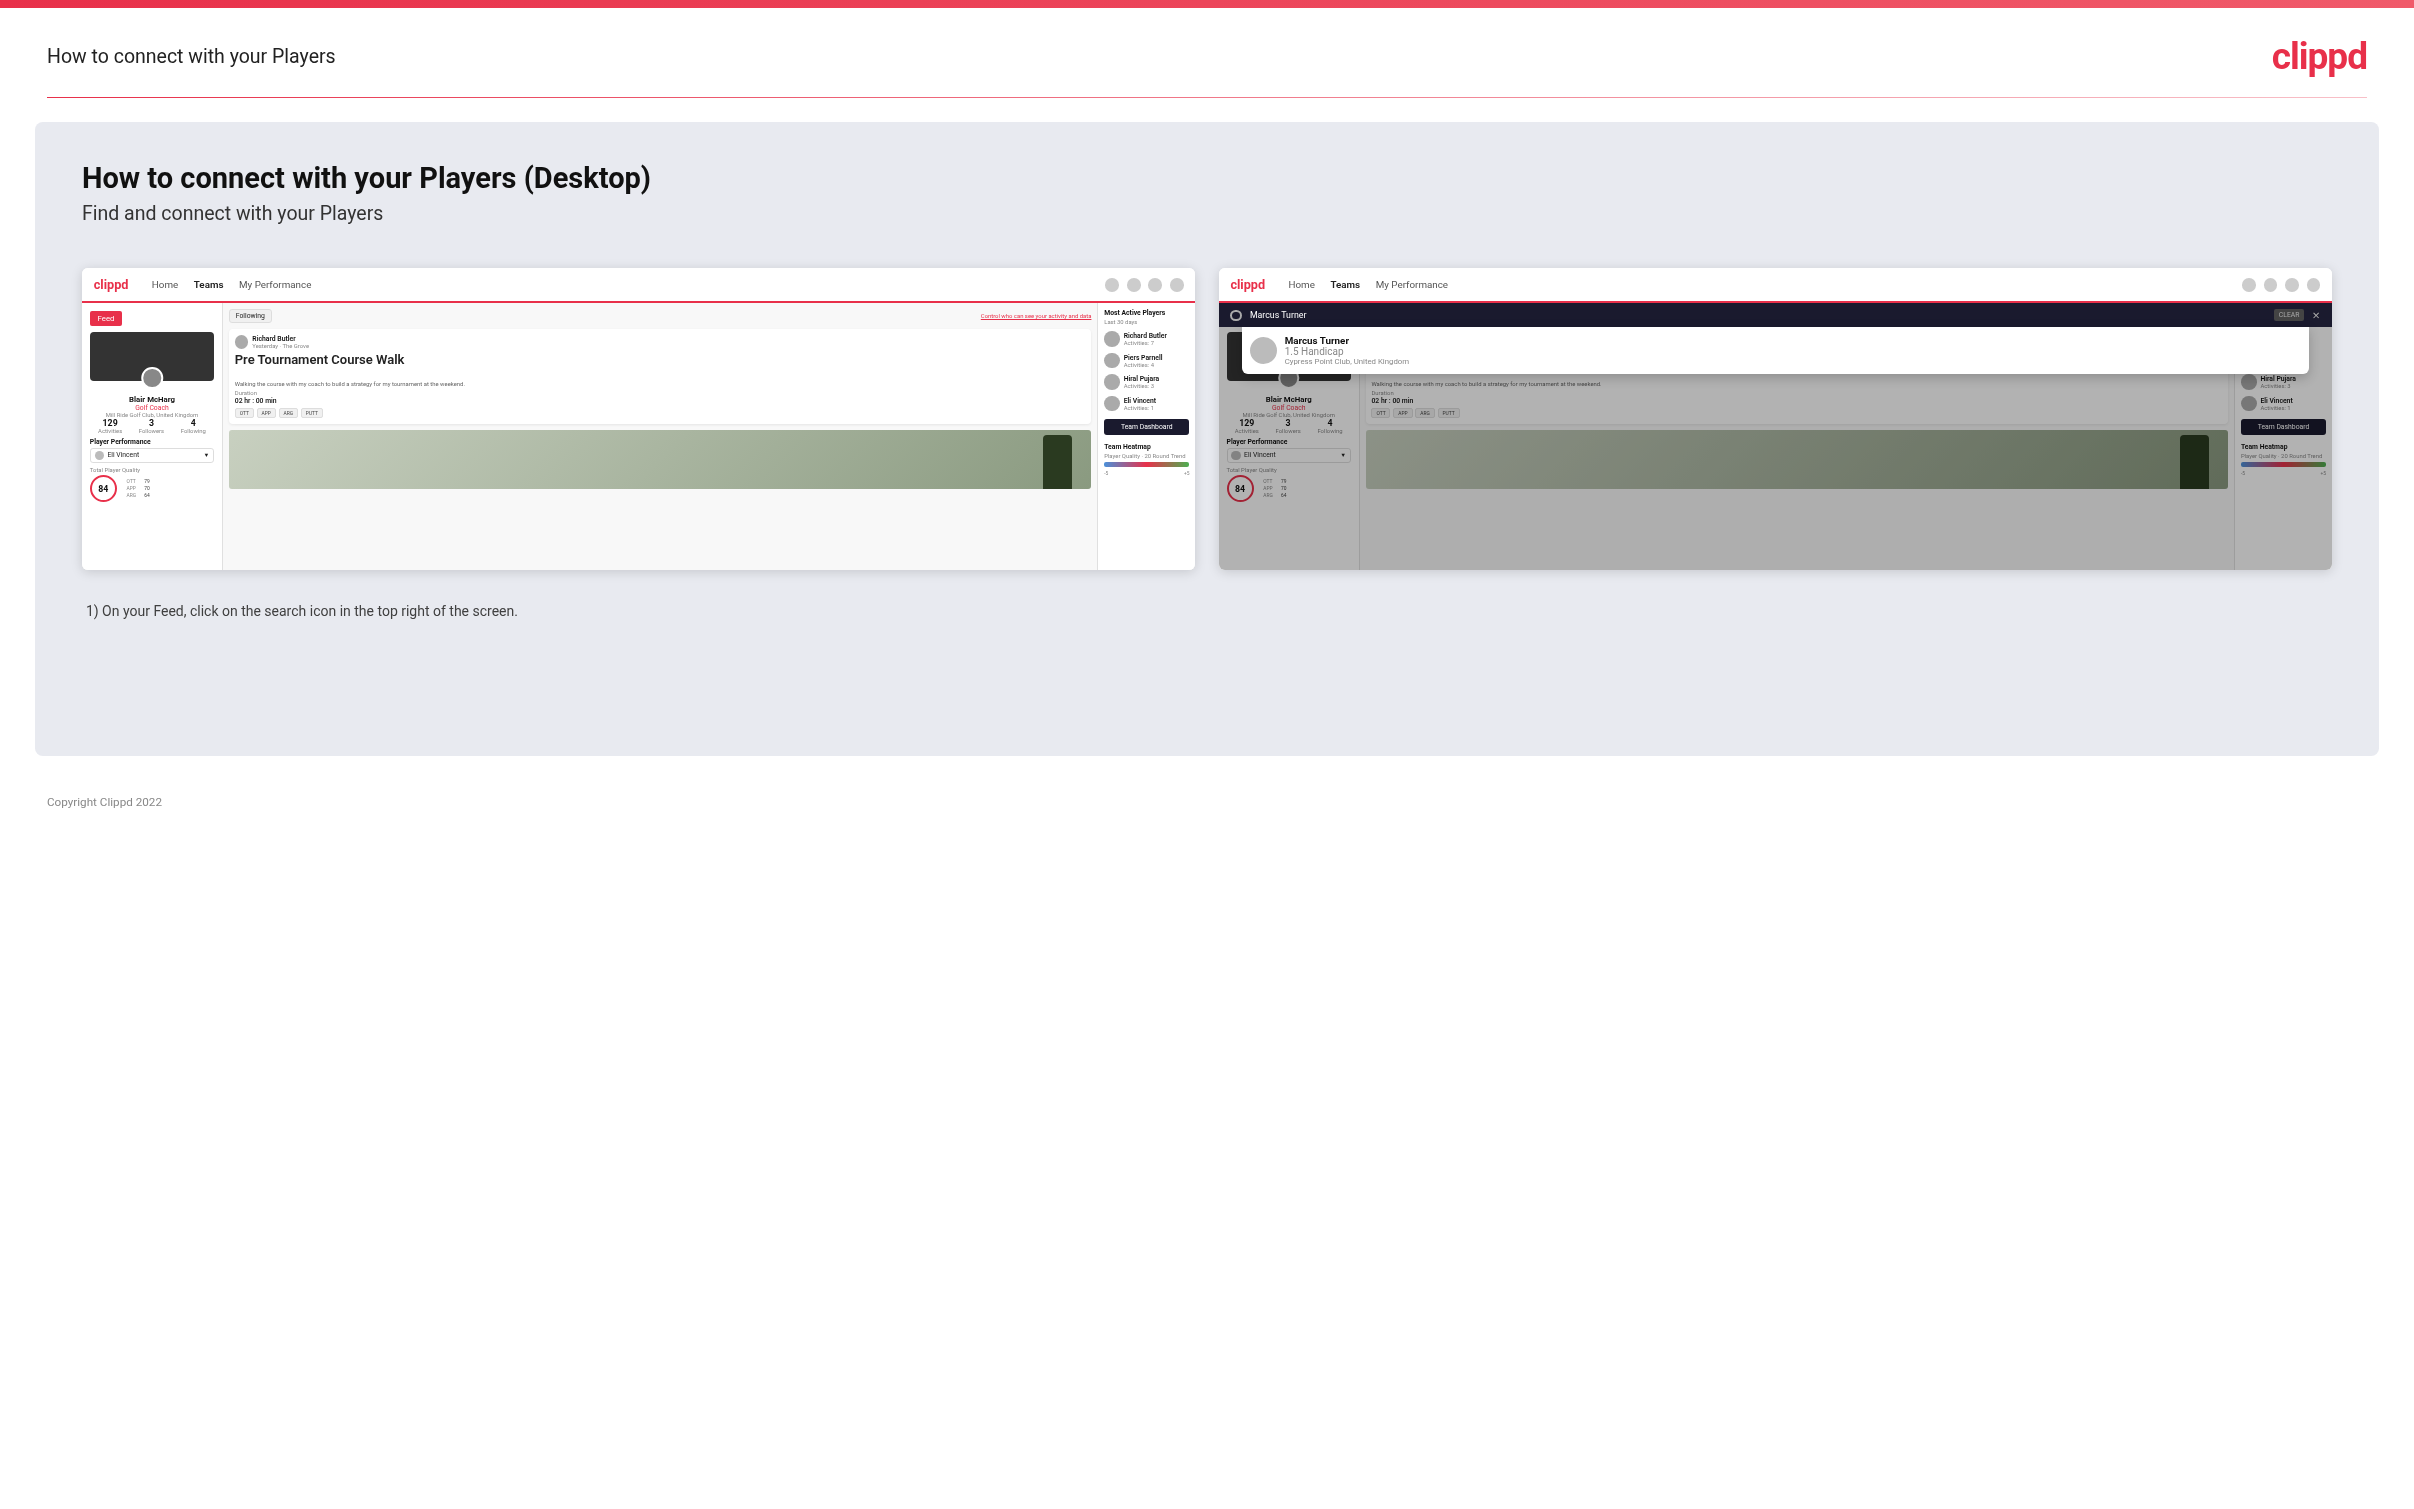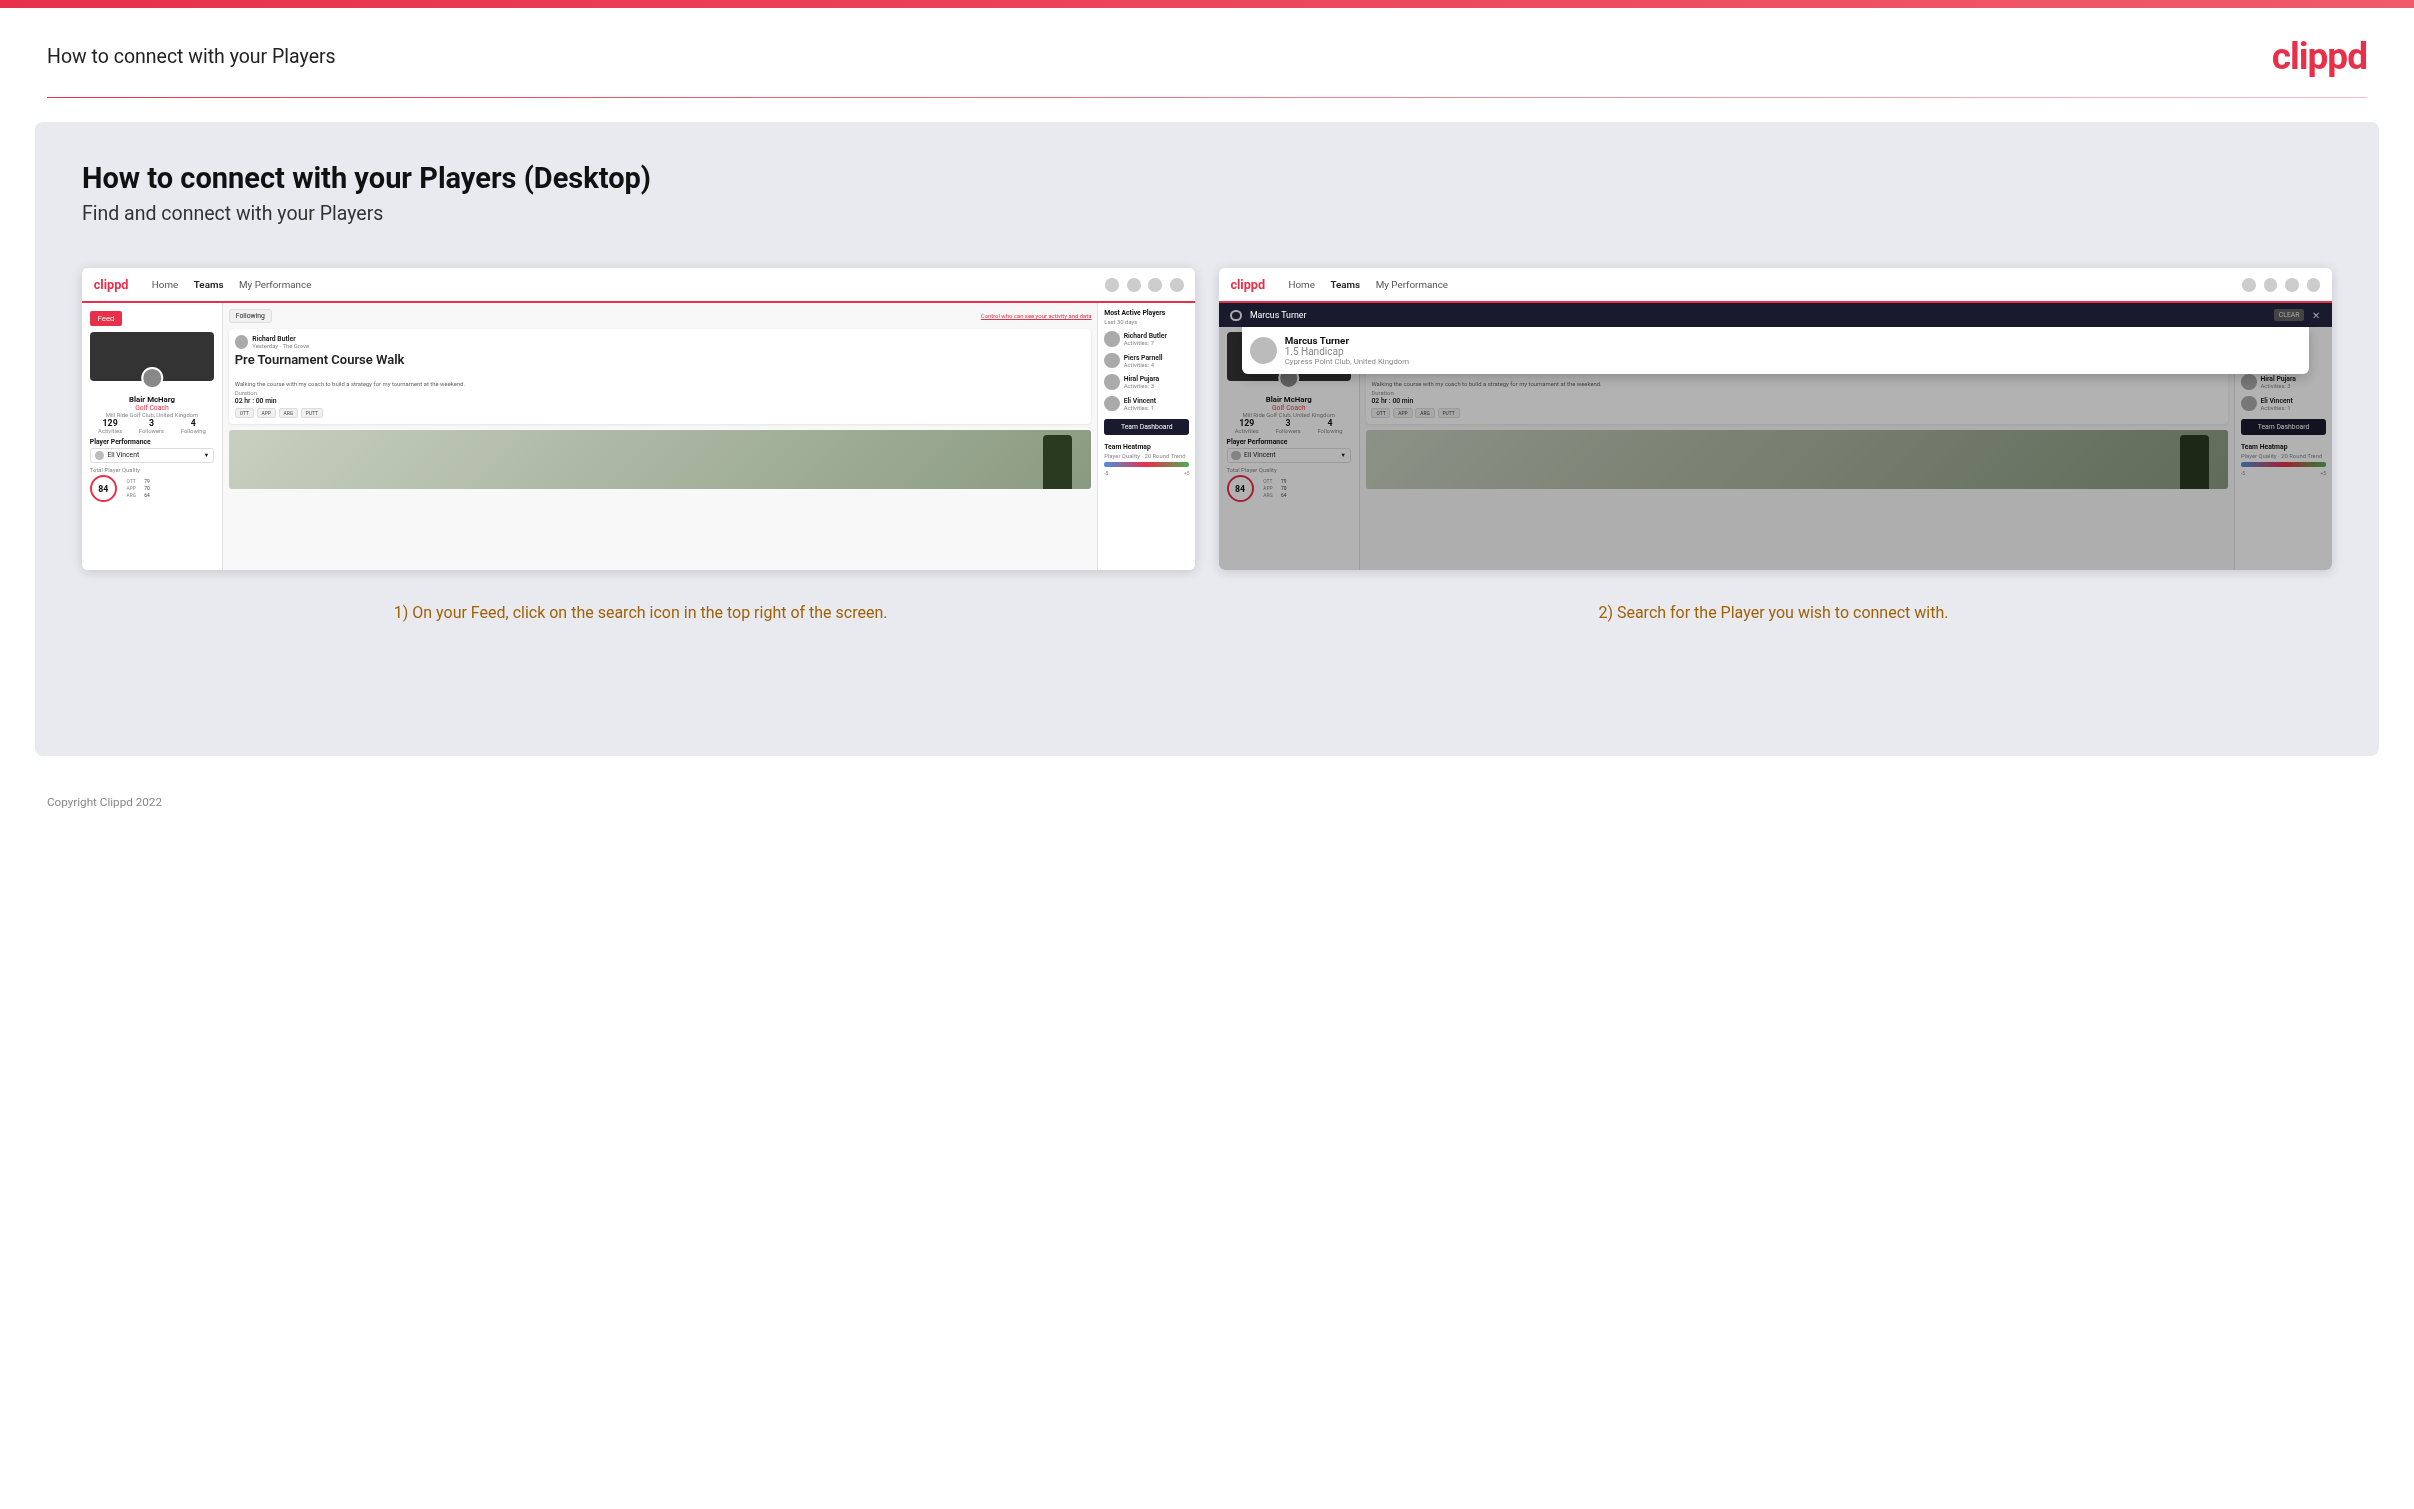--- a/index.html
+++ b/index.html
@@ -494,24 +494,23 @@
 
     
     .caption-row {
       display: flex;
       gap: 23.4px;
       padding: 0 3.9px;
     }
 
     .caption {
       flex: 1;
-      font-size: 16px;
-      color: #a16207;
+      font-size: 14px;
+      color: #404040;
       line-height: 1.5;
-      text-align: center;
     }
 
     
     .page-footer {
       padding: 15.6px 47px;
       font-size: 11.7px;
       color: #888;
     }
 
   </style>
@@ -862,21 +861,20 @@
           </div>
         </div>
 
       </div>
     </div>
 
   </div>
 
   <div class="caption-row">
     <div class="caption">1) On your Feed, click on the search icon in the top right of the screen.</div>
-    <div class="caption">2) Search for the Player you wish to connect with.</div>
   </div>
 
 </div>
 
 <div class="page-footer">
   <span>Copyright Clippd 2022</span>
 </div>
 
 
 </body></html>

